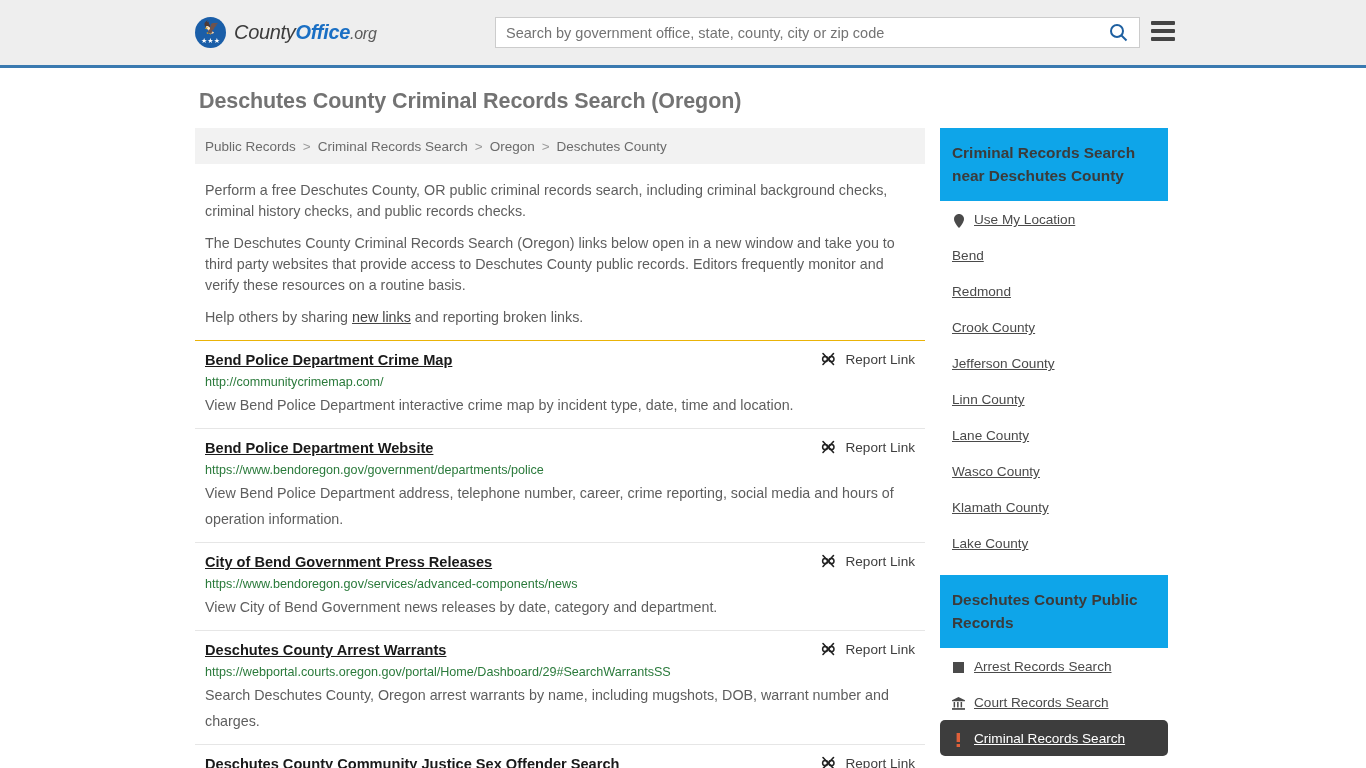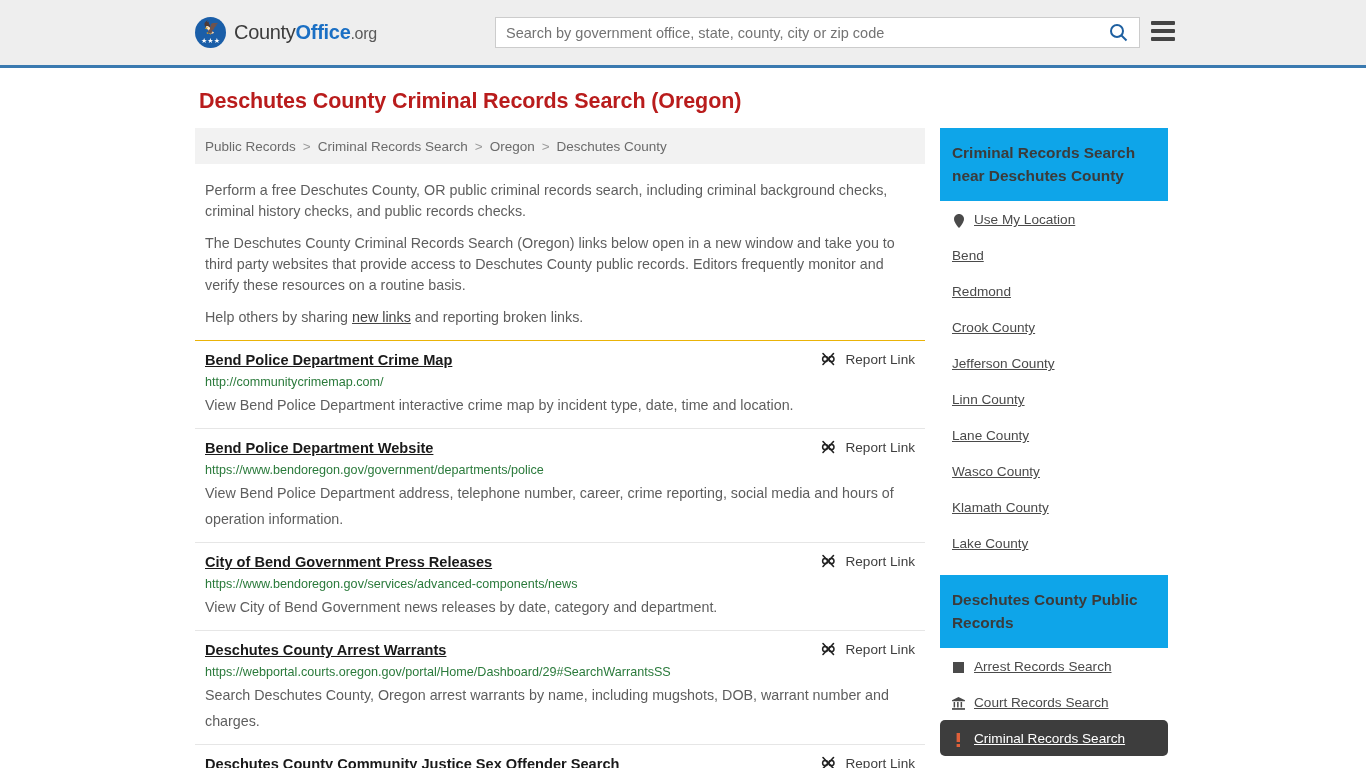--- a/index.html
+++ b/index.html
@@ -49,20 +49,21 @@
     text-align: center;
     color: #ffffff;
     font-size: 7px;
     line-height: 7px;
     letter-spacing: 0px;
   }
   .logo-text {
     font-size: 20px;
     letter-spacing: -0.3px;
     white-space: nowrap;
+    font-style: italic;
   }
   .logo-text .t-county { color: #3c3c3c; }
   .logo-text .t-office { color: #1a6fc4; font-weight: bold; }
   .logo-text .t-org { color: #5a5a5a; font-size: 16px; }
 
   .search-wrap {
     position: absolute;
     left: 495px;
     top: 17px;
     width: 645px;
@@ -109,21 +110,21 @@
     position: relative;
     width: 1366px;
   }
   .page-title {
     margin: 0;
     position: absolute;
     left: 199px;
     top: 21px;
     font-size: 21.5px;
     font-weight: bold;
-    color: #b91c1c;
+    color: #737373;
     letter-spacing: -0.1px;
   }
 
   .content {
     position: absolute;
     left: 195px;
     top: 60px;
     width: 730px;
   }
   .breadcrumb {

